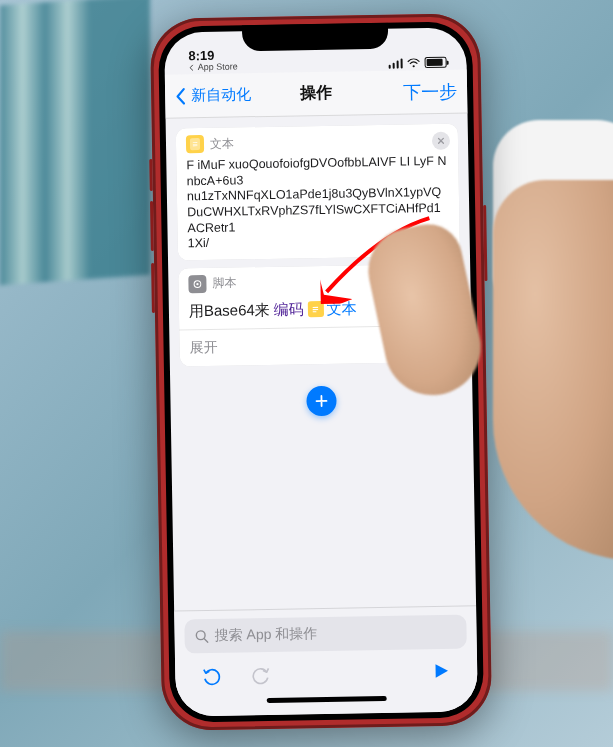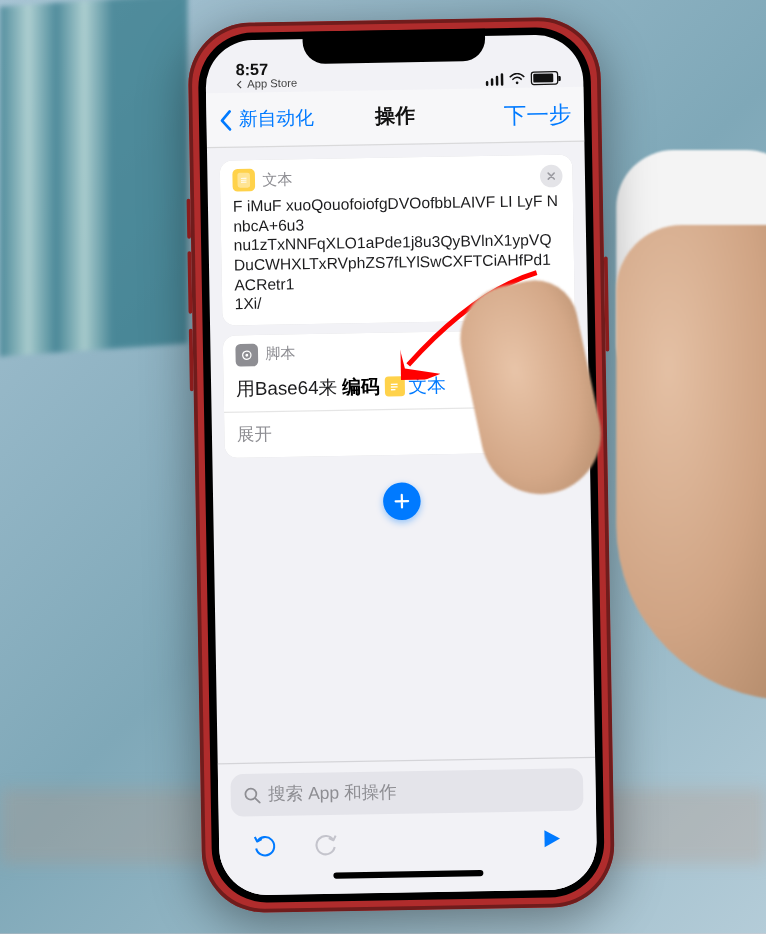--- a/index.html
+++ b/index.html
@@ -177,21 +177,21 @@
   .script-icon {
     width:18px; height:18px; border-radius:4px; background:#8e8e93;
     display:flex;align-items:center;justify-content:center;
   }
   .script-row {
     padding: 4px 10px 8px;
     font-size: 15px;
     color: #1c1c1e;
     display: flex; align-items: center; flex-wrap: wrap; gap: 4px;
   }
-  .token-blue { color: #000000; font-weight: bold; }
+  .token-blue { color: #4c1d95; }
   .token-chip {
     display: inline-flex; align-items: center; gap: 3px;
     background: rgba(0,122,255,0.0);
     color: #007aff;
   }
   .chip-icon {
     width:16px; height:16px; border-radius:3px; background:#ffd24a;
     display:inline-flex;align-items:center;justify-content:center;
   }
   .expand-row {
@@ -258,21 +258,21 @@
   <div class="btn-side btn-vol1"></div>
   <div class="btn-side btn-vol2"></div>
   <div class="btn-side btn-vol3"></div>
   <div class="btn-side btn-pwr"></div>
   <div class="phone-inner">
     <div class="notch"></div>
     <div class="screen">
 
       <div class="status-bar">
         <div class="status-left">
-          <span>8:57</span>
+          <span>8:19</span>
           <span class="status-sub">
             <svg width="7" height="7" viewBox="0 0 10 10">
                 <path d="M6 1 L2 5 L6 9" stroke="#444" stroke-width="1.4" fill="none"></path>
               </svg>
             <span>App Store</span>
           </span>
         </div>
         <div class="status-right">
           <div class="sig-bars">
               <span></span>

